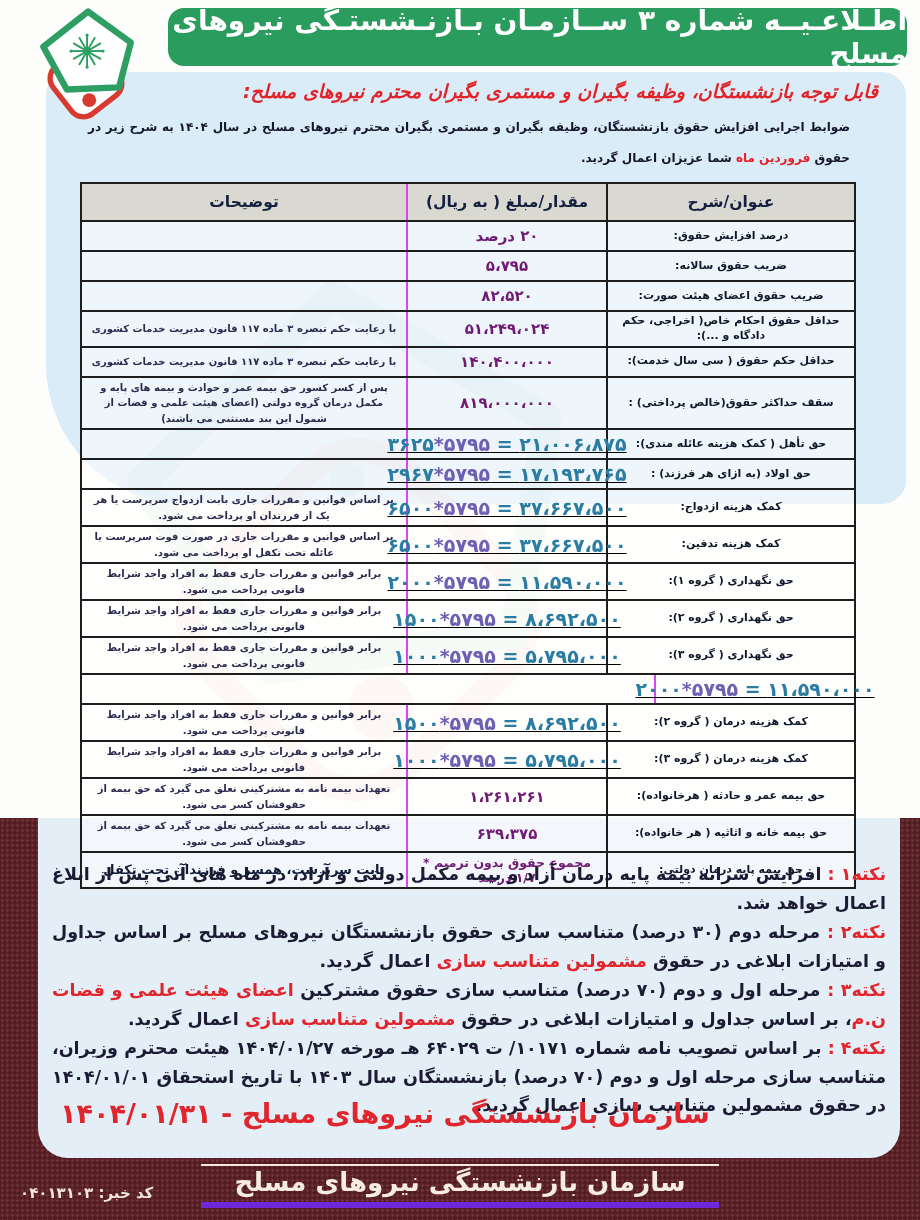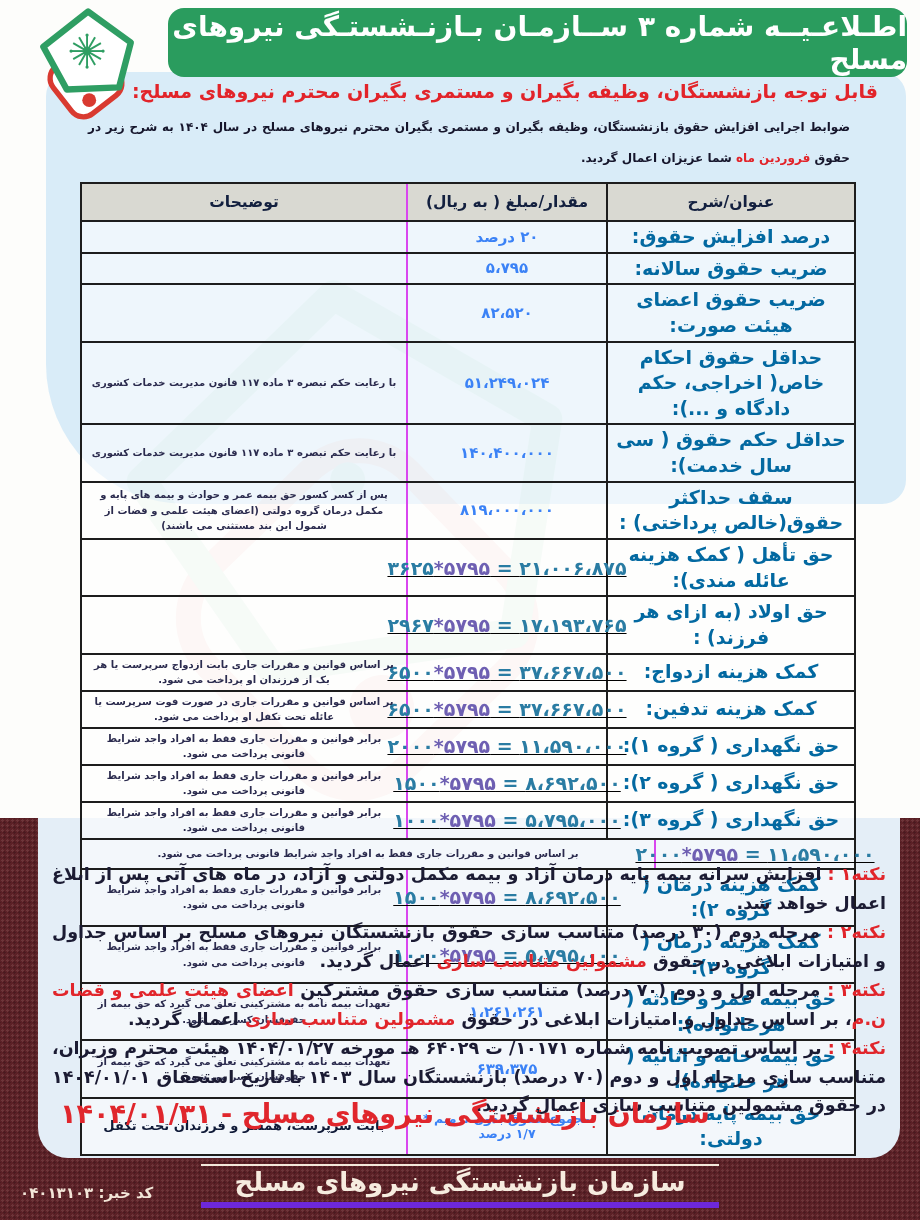--- a/index.html
+++ b/index.html
@@ -25,39 +25,40 @@
     position: absolute; top: 818px; left: 38px; right: 20px; height: 340px;
     background: #e4eef7;
     border-radius: 0 0 30px 30px;
     z-index: 1;
   }
   
   .logo-box { position: absolute; top: 2px; left: 20px; width: 132px; height: 128px; z-index: 5; }
   .logo-box svg { width: 100%; height: 100%; }
   
   .banner {
-    position: absolute; top: 8px; left: 168px; right: 13px; height: 69px;
+    position: absolute; top: 8px; left: 168px; right: 13px; height: 58px;
     background: #2a9c5e;
     border-radius: 16px;
     display: flex; align-items: center; justify-content: center;
     z-index: 4;
   }
   .banner-text { color: #ffffff; font-size: 28px; font-weight: bold; letter-spacing: 0.5px; }
   
   .intro-panel {
     position: absolute; top: 72px; left: 46px; right: 14px; height: 432px;
     background: #d9ecf8;
     border-radius: 24px 24px 24px 140px;
     z-index: 1;
   }
   .intro-heading {
     position: absolute; top: 80px; right: 42px; left: 40px;
     text-align: right;
     color: #e2242a; font-size: 19px; font-weight: bold;
     z-index: 3;
+    font-style: italic;
   }
   .intro-body {
     position: absolute; top: 112px; right: 70px; left: 88px;
     color: #16162c; font-size: 12px; font-weight: bold;
     line-height: 31px; text-align: justify;
     z-index: 3;
   }
   .intro-body .red { color: #e2242a; }
   
   .watermark {
@@ -71,30 +72,30 @@
     border: 2px solid #1d1d1d;
     background: rgba(255,255,255,0.55);
     z-index: 2;
   }
   .trow { display: flex; border-top: 2px solid #1d1d1d; }
   .trow.thead { border-top: none; background: #d9d9d2; }
   .cell {
     display: flex; align-items: center; justify-content: center;
     padding: 2px 8px; min-height: 28px; text-align: center;
   }
-  .c-title { width: 248px; border-left: 2px solid #1d1d1d; font-weight: bold; font-size: 19px; color: #0369a1; line-height: 1.35; }
+  .c-title { width: 248px; border-left: 2px solid #1d1d1d; font-weight: bold; font-size: 11px; color: #0f172a; line-height: 1.35; }
   .c-value { width: 200px; border-left: 2px solid #d946ef; font-weight: bold; }
   .c-note  { flex: 1; font-size: 10px; color: #2b2b4e; font-weight: bold; line-height: 1.55; }
   .c-note.strong { font-size: 13px; color: #101b38; }
   .thead .cell { min-height: 36px; font-size: 15.5px; font-weight: bold; color: #13203f; }
   .eq { direction: ltr; unicode-bidi: isolate; font-size: 19px; white-space: nowrap; font-weight: bold; text-decoration: underline; }
   .eq .num  { color: #2a7ca3; }
   .eq .coef { color: #6e5fb2; }
   .eq .eqs  { color: #2a7ca3; }
-  .val { color: #3b82f6; font-size: 15px; }
+  .val { color: #701a75; font-size: 15px; }
   .val.small { font-size: 12.5px; }
   
   .notes { position: absolute; top: 860px; right: 34px; left: 52px; z-index: 3; }
   .notes p {
     color: #1b1b33; font-size: 17.5px; font-weight: bold;
     line-height: 28.5px; text-align: justify; margin-bottom: 1px;
   }
   .nlabel { color: #e1252b; }
   .nred   { color: #e1252b; }
   
@@ -268,21 +269,20 @@
     <div class="cell c-title">حق نگهداری ( گروه ۳):</div>
     <div class="cell c-value">
           <span class="eq"><span class="num">۱۰۰۰</span><span class="coef">*۵۷۹۵</span><span class="eqs"> = </span><span class="num">۵،۷۹۵،۰۰۰</span></span>
         </div>
     <div class="cell c-note">برابر قوانین و مقررات جاری فقط به افراد واجد شرایط قانونی پرداخت می شود.</div>
   </div>
       <div class="trow">
     <div class="cell c-value">
           <span class="eq"><span class="num">۲۰۰۰</span><span class="coef">*۵۷۹۵</span><span class="eqs"> = </span><span class="num">۱۱،۵۹۰،۰۰۰</span></span>
         </div>
-    <div class="cell c-note">بر اساس قوانین و مقررات جاری فقط به افراد واجد شرایط قانونی پرداخت می شود.</div>
   </div>
       <div class="trow">
     <div class="cell c-title">کمک هزینه درمان ( گروه ۲):</div>
     <div class="cell c-value">
           <span class="eq"><span class="num">۱۵۰۰</span><span class="coef">*۵۷۹۵</span><span class="eqs"> = </span><span class="num">۸،۶۹۲،۵۰۰</span></span>
         </div>
     <div class="cell c-note">برابر قوانین و مقررات جاری فقط به افراد واجد شرایط قانونی پرداخت می شود.</div>
   </div>
       <div class="trow">
     <div class="cell c-title">کمک هزینه درمان ( گروه ۳):</div>

